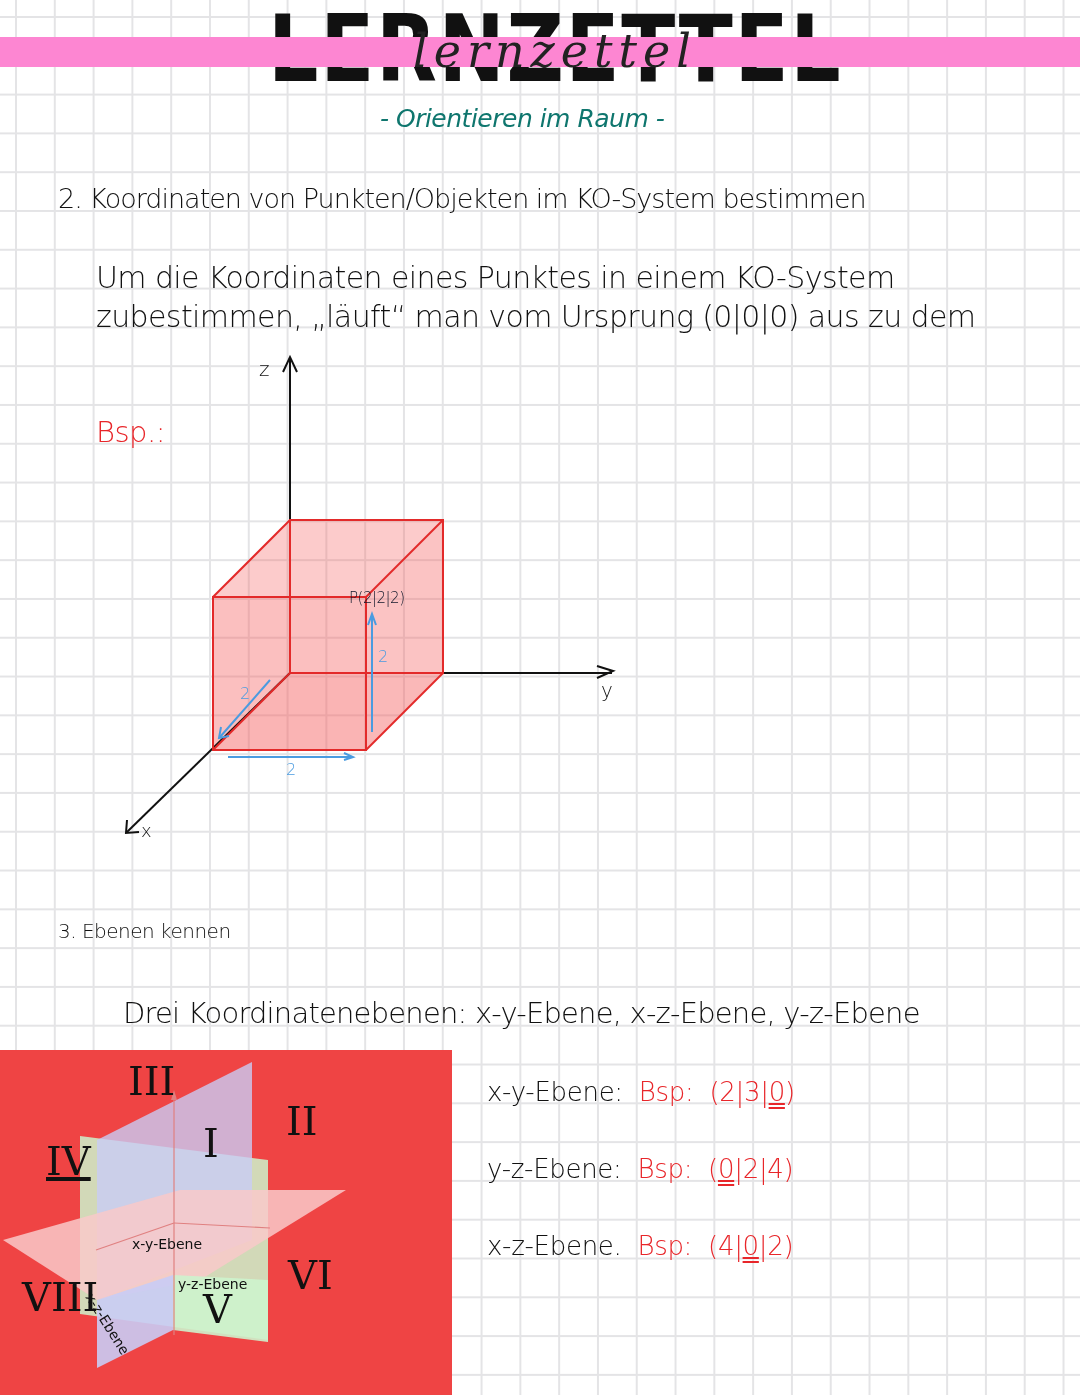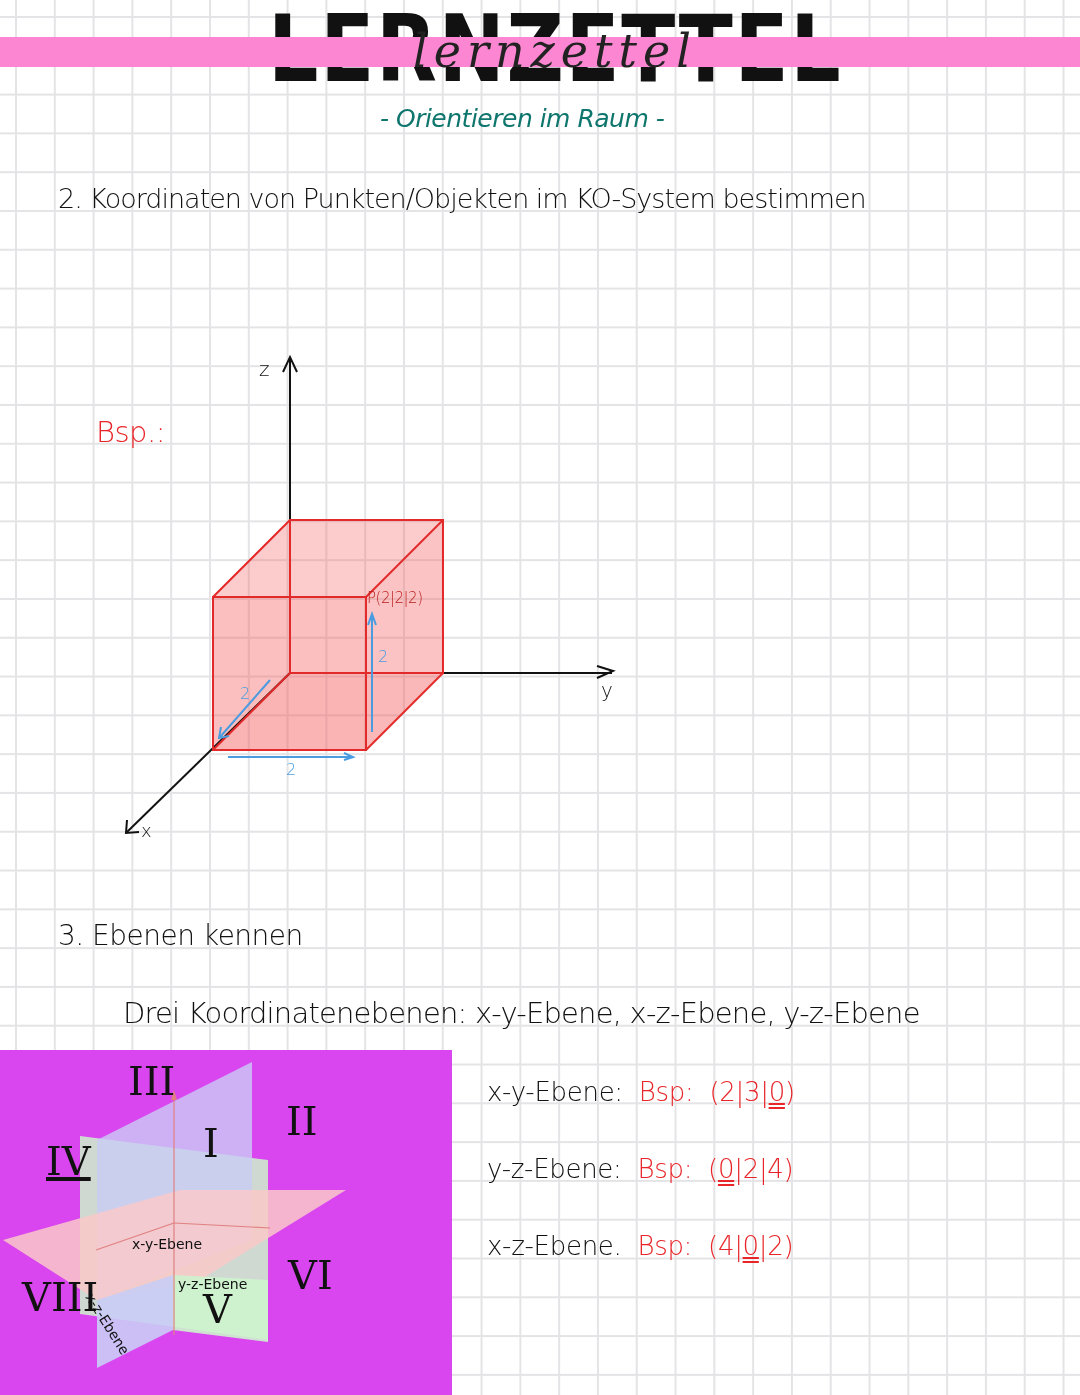--- a/index.html
+++ b/index.html
@@ -30,42 +30,44 @@
       font-size: 46px; line-height: 50px; letter-spacing: 6px; color: #222; z-index: 3;
     }
     .subtitle { left: 380px; top: 104px; font-size: 25px; font-style: italic; color: #0f766e; }
 
     
     .sec2-heading { left: 58px; top: 183px; font-size: 27px; letter-spacing: -1px; }
     .paragraph { left: 96px; top: 258px; width: 940px; font-size: 30px; line-height: 39px; letter-spacing: -0.6px; }
     .bsp-label { left: 96px; top: 415px; font-size: 29px; color: #e8262a; }
 
     
-    .sec3-heading { left: 58px; top: 919px; font-size: 28px; letter-spacing: -0.5px; }
+    .sec3-heading { left: 58px; top: 919px; font-size: 20px; letter-spacing: -0.5px; }
     .planes-line { left: 83px; top: 996px; font-size: 29px; letter-spacing: -0.8px; margin-left: 40px; }
 
-    .pasted-image { left: 0; top: 1050px; width: 452px; height: 345px; background: #d946ef; }
+    .pasted-image { left: 0; top: 1050px; width: 452px; height: 345px; background: #ef4444; }
 
     .plane-row { left: 487px; font-size: 26px; letter-spacing: -0.3px; }
     .plane-row .red { color: #e8262a; margin-left: 8px; }
     .u2 { text-decoration: underline double; text-decoration-color: #e8262a; }
 
     .roman { font-family: "DejaVu Serif", serif; font-size: 40px; color: #111; position: absolute; }
     .plane-tag { font-family: "DejaVu Sans", sans-serif; font-size: 14px; color: #111; position: absolute; }
   </style>
 </head>
 <body>
 
 <div class="abs big-title">LERNZETTEL</div>
 <div class="abs title-mask"></div>
 <div class="abs script-title">lernzettel</div>
 <div class="abs subtitle hand">- Orientieren im Raum -</div>
 
 <div class="abs sec2-heading hand">2. Koordinaten von Punkten/Objekten im KO-System bestimmen</div>
 <div class="abs paragraph hand">
+  <div>Um die Koordinaten eines Punktes in einem KO-System</div>
+  <div>zubestimmen, „läuft“ man vom Ursprung (0|0|0) aus zu dem</div>
 </div>
 <div class="abs bsp-label hand">Bsp.:</div>
 
 <svg class="abs" style="left:0;top:0;" width="1080" height="900">
 
   <g>
     <polygon points="290,520 443,520 443,673 290,673" fill="#f45a5a" fill-opacity="0.22"></polygon>
     <polygon points="213,597 290,520 290,673 213,750" fill="#f45a5a" fill-opacity="0.22"></polygon>
     <polygon points="213,597 366,597 366,750 213,750" fill="#f45a5a" fill-opacity="0.22"></polygon>
     <polygon points="213,597 290,520 443,520 366,597" fill="#f45a5a" fill-opacity="0.12"></polygon>
@@ -96,21 +98,21 @@
     <polyline points="221,727 219,738 229,736"></polyline>
     <line x1="228" y1="757" x2="352" y2="757"></line>
     <polyline points="344,753 353,757 344,760"></polyline>
     <line x1="372" y1="732" x2="372" y2="616"></line>
     <polyline points="368,625 372,614 376,625"></polyline>
   </g>
 </svg>
 <div class="abs hand" style="left:259px;top:357px;font-size:20px;">z</div>
 <div class="abs hand" style="left:601px;top:678px;font-size:20px;">y</div>
 <div class="abs hand" style="left:141px;top:820px;font-size:18px;">x</div>
-<div class="abs hand" style="left:367px;top:589px;font-size:15px;color:#b91c1c;">P(2|2|2)</div>
+<div class="abs hand" style="left:349px;top:589px;font-size:15px;color:#0f172a;">P(2|2|2)</div>
 <div class="abs hand" style="left:240px;top:684px;font-size:16px;color:#4a9be0;">2</div>
 <div class="abs hand" style="left:286px;top:760px;font-size:16px;color:#4a9be0;">2</div>
 <div class="abs hand" style="left:378px;top:647px;font-size:16px;color:#4a9be0;">2</div>
 
 <div class="abs sec3-heading hand">3. Ebenen kennen</div>
 <div class="abs planes-line hand">
   <span>Drei Koordinatenebenen: </span><span>x-y-Ebene, x-z-Ebene, y-z-Ebene</span>
 </div>
 
 <div class="abs pasted-image">

